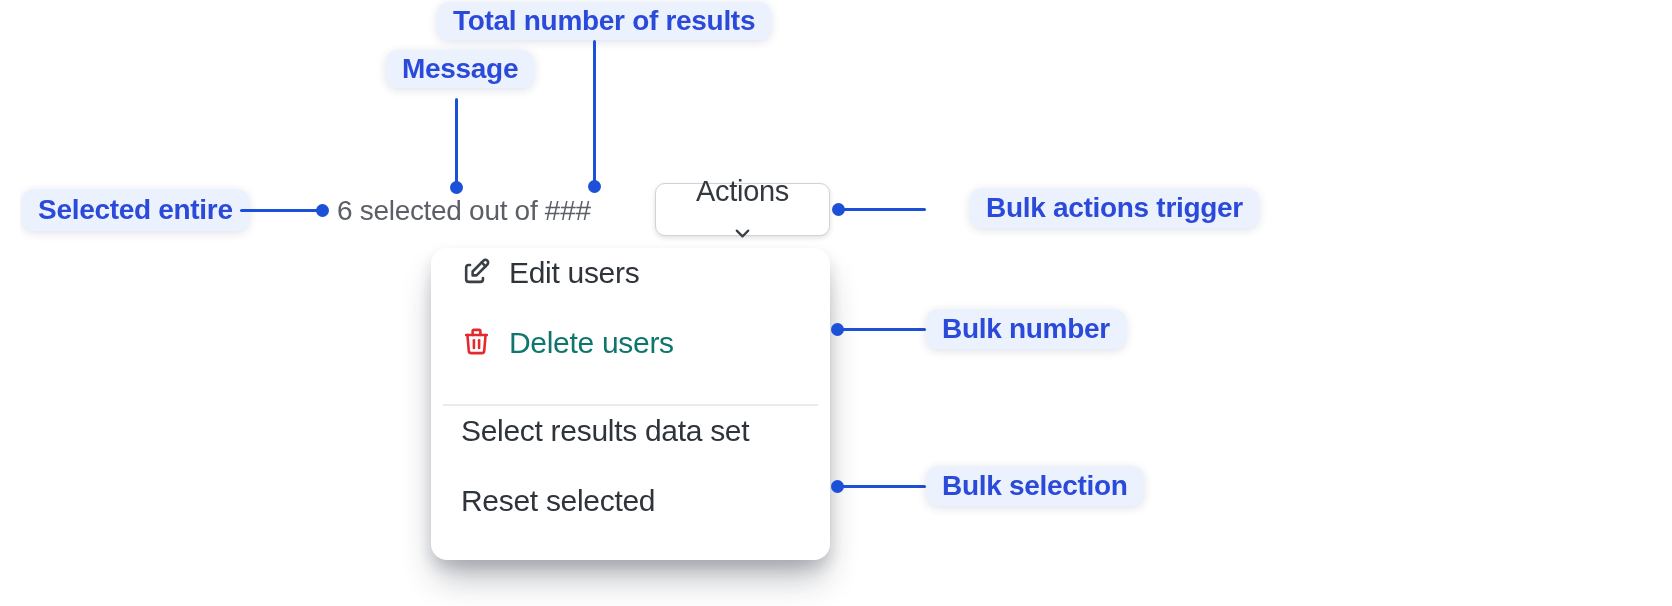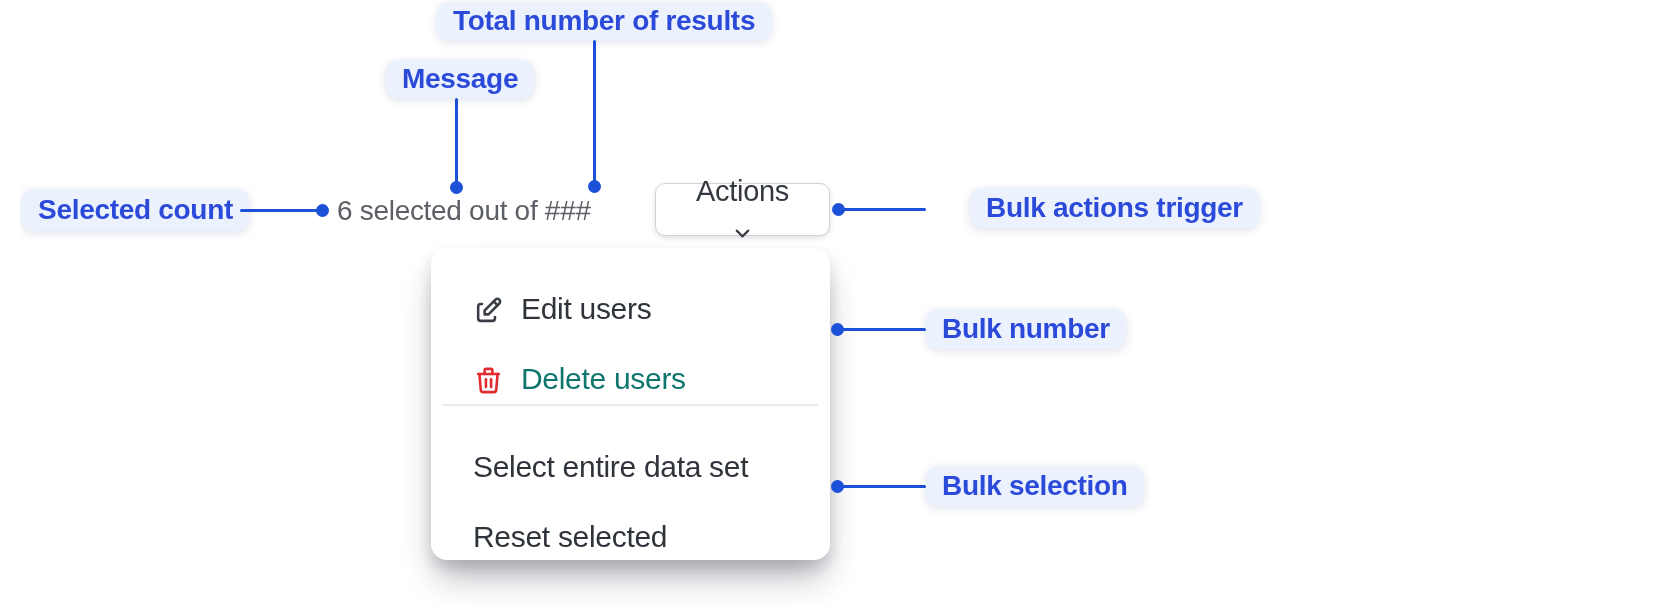--- a/index.html
+++ b/index.html
@@ -35,43 +35,43 @@
     flex-direction:column;
   }
   .actions-btn .chev{display:flex;align-items:center;color:#3a3f46;}
   
   .menu{
     position:absolute;left:411px;top:248px;width:399px;height:312px;box-sizing:border-box;
     background:#ffffff;border-radius:16px;padding:8px 0;
     box-shadow:0 22px 34px -6px rgba(25,30,48,0.32), 0 8px 14px rgba(25,30,48,0.14);
   }
   .menu-item{
-    height:70px;padding:0 42px;display:flex;align-items:flex-end;gap:17px;
+    height:70px;padding:0 30px;display:flex;align-items:flex-start;gap:17px;
     font-size:30px;letter-spacing:-0.3px;color:#2f343b;cursor:pointer;white-space:nowrap;
   }
   .menu-item .mi-icon{display:flex;align-items:center;color:#3a3f46;}
   .menu-item.danger{color:#0f766e;}
   .menu-item.danger .mi-icon{color:#e22a2f;}
   .menu-divider{height:2px;background:#e9ecef;margin:8px 12px;}
   svg{display:block;}
 </style>
 </head>
 <body>
 
 <div class="stage">
 
   <div class="pill" style="left:417px;top:2px;height:38px;">Total number of results</div>
   <div class="vline" style="left:572.5px;top:40px;height:142px;"></div>
   <div class="dot" style="left:568px;top:180px;"></div>
 
-  <div class="pill" style="left:366px;top:60px;height:38px;text-align:center;">Message</div>
+  <div class="pill" style="left:366px;top:50px;height:38px;text-align:center;">Message</div>
   <div class="vline" style="left:434.5px;top:98px;height:85px;"></div>
   <div class="dot" style="left:430px;top:181px;"></div>
 
-  <div class="pill" style="left:2px;top:189px;height:42px;">Selected count</div>
+  <div class="pill" style="left:2px;top:189px;height:42px;">Selected entire</div>
   <div class="hline" style="left:220px;top:208.5px;width:78px;"></div>
   <div class="dot" style="left:296px;top:203.5px;"></div>
 
   <div class="message">6 selected out of ###</div>
 
   <div class="actions-btn">
     <span>Actions</span>
     <span class="chev">
       <svg width="23" height="23" viewBox="0 0 24 24" fill="none" stroke="currentColor" stroke-width="2.3" stroke-linecap="round" stroke-linejoin="round">
         <path d="M6 9l6 6l6 -6"></path>
@@ -101,21 +101,21 @@
             <path d="M10 11l0 6"></path>
             <path d="M14 11l0 6"></path>
           <path d="M5 7l1 12a2 2 0 0 0 2 2h8a2 2 0 0 0 2 -2l1 -12"></path>
           <path d="M9 7v-3a1 1 0 0 1 1 -1h4a1 1 0 0 1 1 1v3"></path>
         </svg>
       </span>
       <span>Delete users</span>
     </div>
     <div class="menu-divider"></div>
     <div class="menu-item">
-      <span>Select entire data set</span>
+      <span>Select results data set</span>
     </div>
     <div class="menu-item">
       <span>Reset selected</span>
     </div>
   </div>
 
   <div class="dot" style="left:810.5px;top:322.5px;"></div>
   <div class="hline" style="left:819px;top:327.5px;width:87px;"></div>
   <div class="pill" style="left:906px;top:309px;">Bulk number</div>
 

